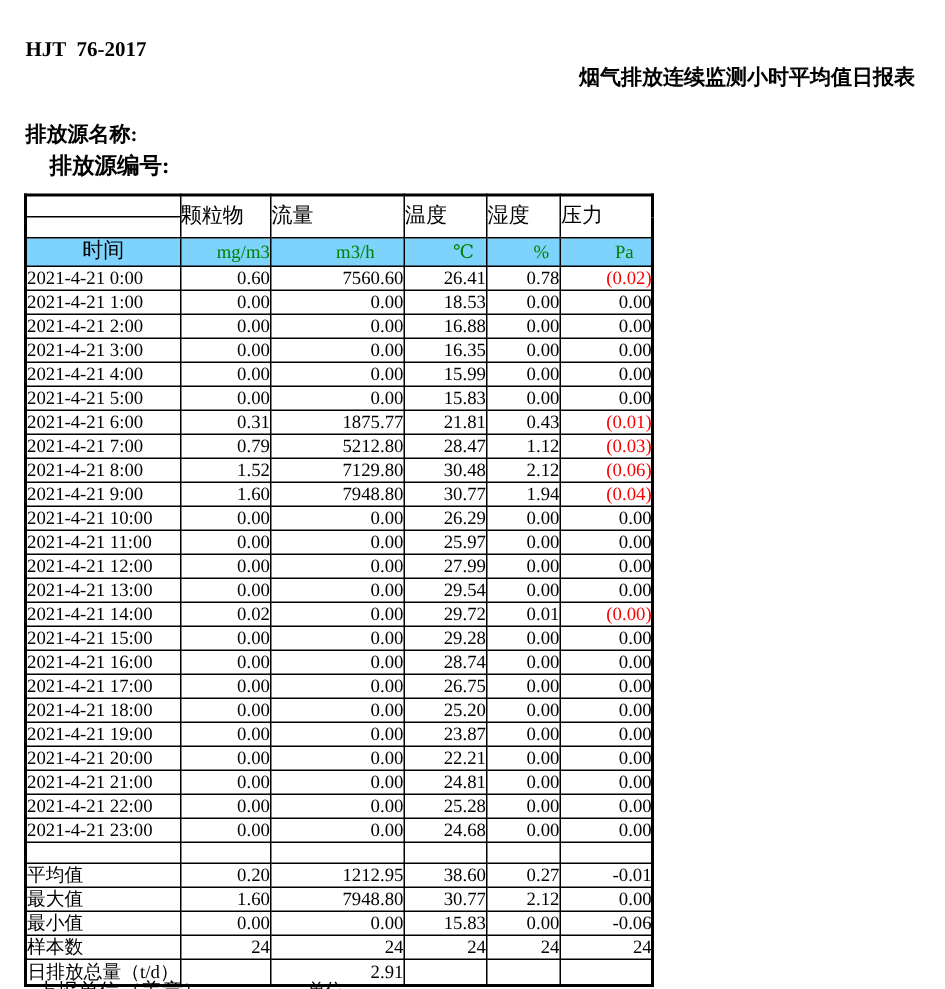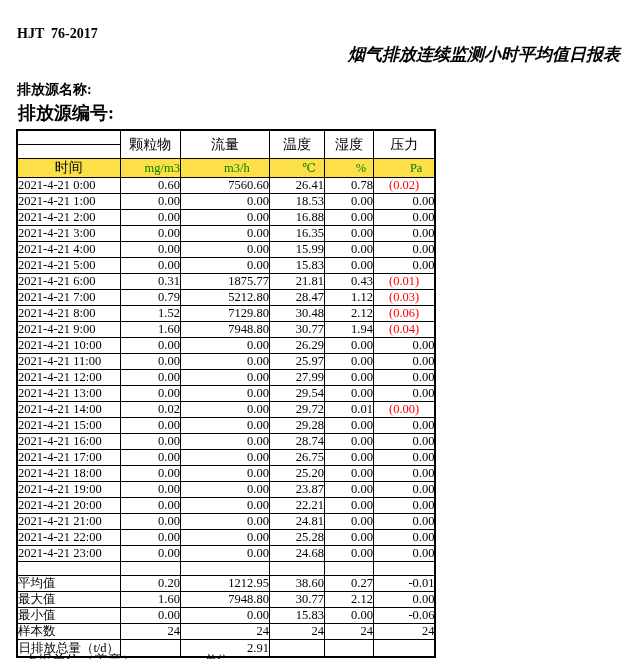--- a/index.html
+++ b/index.html
@@ -1,42 +1,42 @@
 <!DOCTYPE html>
 <html><head>
 <meta charset="utf-8">
 <style>
   html,body{margin:0;padding:0;background:#fff;}
   .page{
     position:relative;width:630px;height:659px;background:#ffffff;
     font-family:"Liberation Serif","DejaVu Serif",serif;color:#000;overflow:hidden;margin-top:20px;
   }
   .std{position:absolute;left:17px;top:6px;font-weight:bold;font-size:14px;white-space:pre;}
-  .title{position:absolute;right:10px;top:23px;font-weight:bold;font-size:17px;white-space:nowrap;font-style:italic;}
+  .title{position:absolute;right:20px;top:23px;font-weight:bold;font-size:14px;white-space:nowrap;}
   .srcname{position:absolute;left:17px;top:61px;font-weight:bold;font-size:14px;}
-  .srccode{position:absolute;left:18px;top:81px;font-weight:bold;font-size:18px;}
+  .srccode{position:absolute;left:33px;top:81px;font-weight:bold;font-size:15px;}
 
   table.report{
     position:absolute;left:16px;top:109px;
     border-collapse:collapse;table-layout:fixed;
     font-size:12.5px;
   }
   table.report td,table.report th{
     border:1px solid #000;overflow:visible;white-space:nowrap;
     padding:0;font-weight:normal;height:15px;line-height:15px;
   }
   table.report{border:2px solid #000;}
   tr.thin td,tr.thin th{height:13px;line-height:13px;}
-  tr.thin th{font-size:14px;text-align:center;vertical-align:middle;}
-  tr.unitrow td,tr.unitrow th{background:#fde047;height:18px;line-height:18px;text-align:center;}
+  tr.thin th{font-size:14px;text-align:left;vertical-align:middle;}
+  tr.unitrow td,tr.unitrow th{background:#7dd3fc;height:18px;line-height:18px;text-align:center;}
   tr.unitrow th{font-size:14px;color:#000;}
   tr.unitrow td{color:#008000;font-size:12.5px;padding-left:24px;}
   td.c0{text-align:left;padding-right:4px;}
   td.num{text-align:right;padding-right:8px;}
-  td.neg{color:#ff0000;padding-right:2px;text-align:center;}
+  td.neg{color:#ff0000;padding-right:2px;}
   tr.blank td{height:13px;line-height:13px;}
   tr.total td{height:16px;line-height:16px;}
   td.left{text-align:center;padding-left:0px;padding-right:0;}
 
   .foot1{position:absolute;left:12px;top:614px;font-weight:bold;font-size:14px;}
   .foot2-a{position:absolute;left:24px;top:632px;font-weight:normal;font-size:14px;}
   .foot2-b{position:absolute;left:205px;top:632px;font-weight:normal;font-size:12px;}
 </style>
 </head>
 <body>

